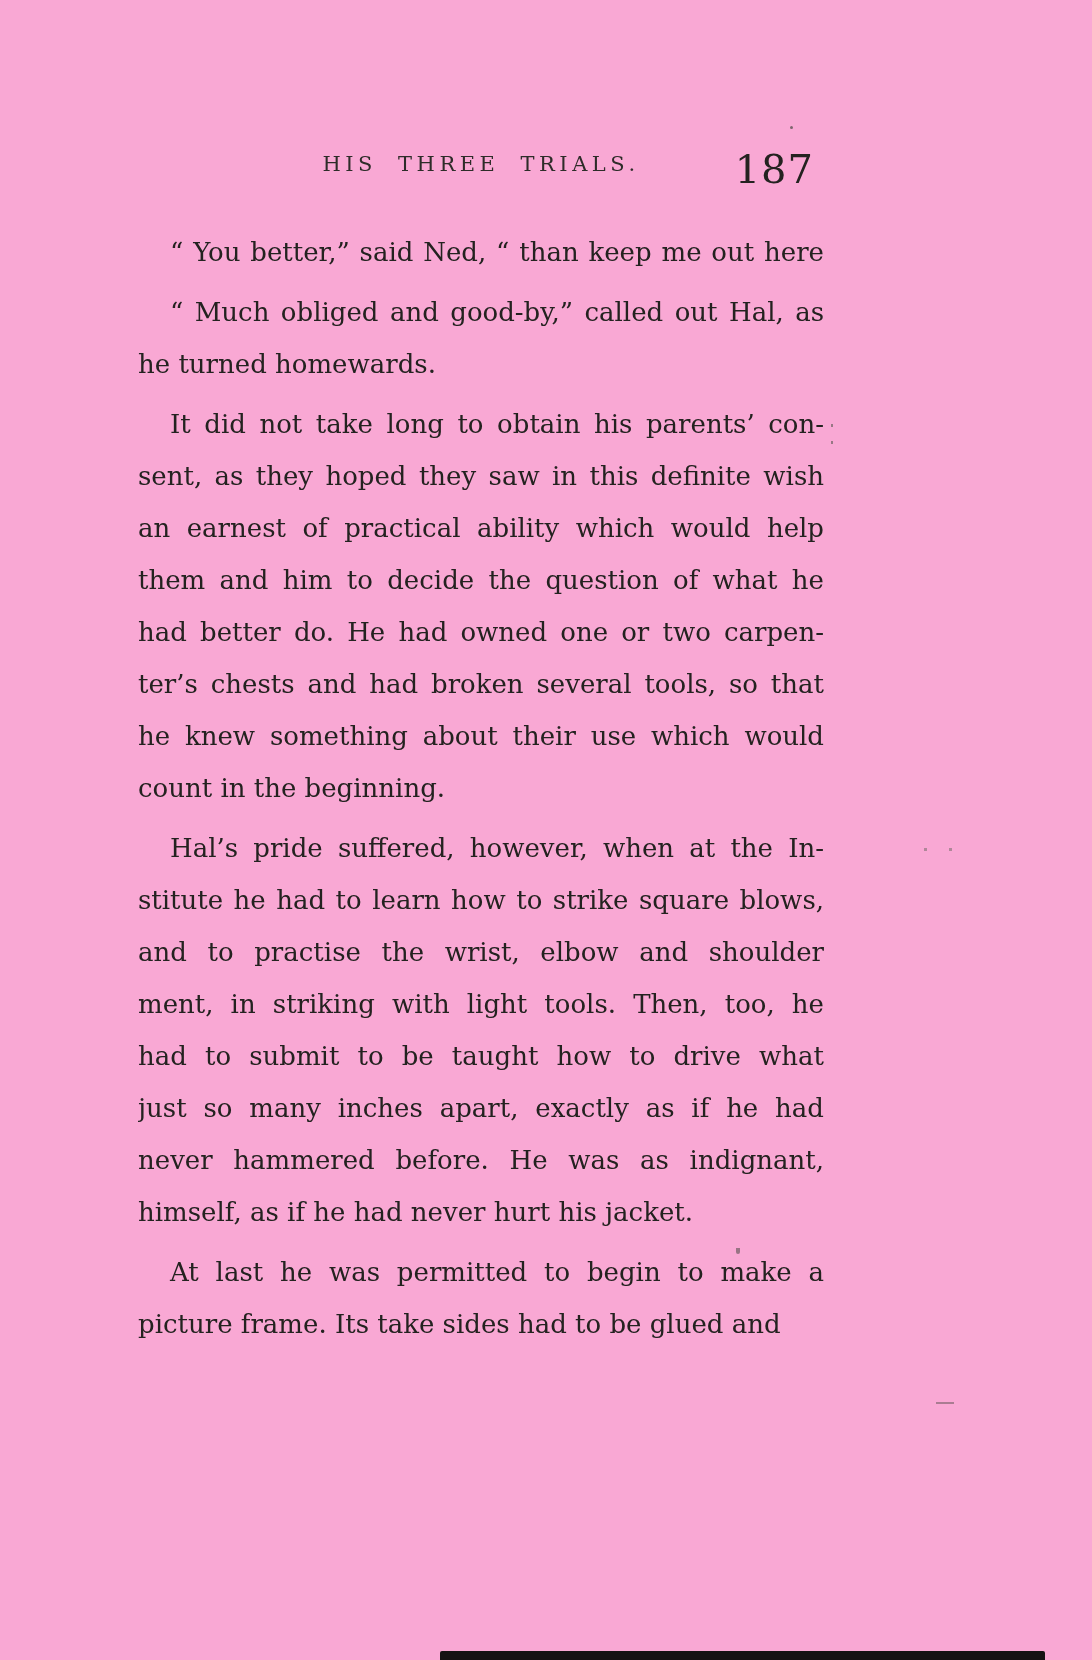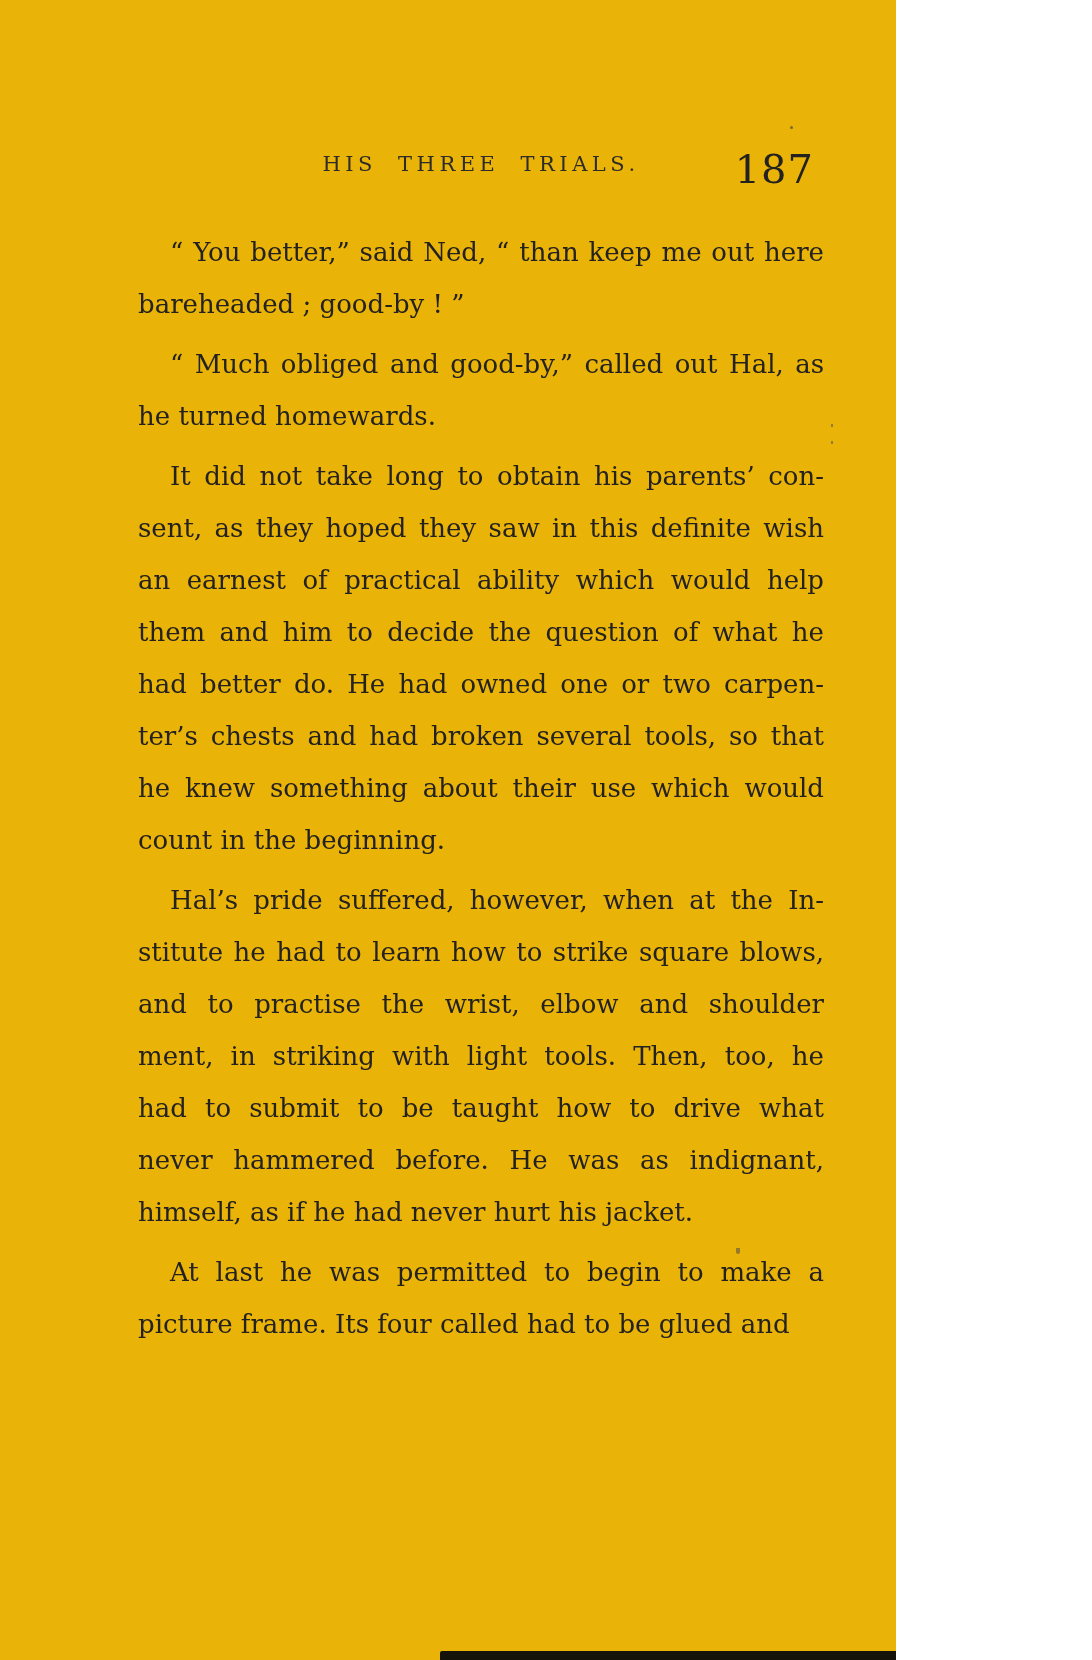--- a/index.html
+++ b/index.html
@@ -2,23 +2,23 @@
 <html><head>
 <meta charset="utf-8">
 <style>
   html, body {
     margin: 0;
     padding: 0;
     background: #ffffff;
   }
   .page {
     position: relative;
-    width: 896px;
+    width: 1092px;
     height: 1660px;
-    background: #eab308;
+    background: #f9a8d4;
     font-family: "DejaVu Serif", "Liberation Serif", serif;
     color: #242220;
     overflow: hidden;
   }
   .header {
     position: absolute;
     top: 152px;
     left: 130px;
     width: 702px;
     height: 40px;
@@ -115,21 +115,20 @@
 <div class="page">
 
   <div class="header">
     <div class="running-title">HIS THREE TRIALS.</div>
     <div class="page-number">187</div>
   </div>
 
   <div class="text-block">
       <div class="paragraph">
         <div class="line first">“ You better,” said Ned, “ than keep me out here</div>
-        <div class="line last">bareheaded ;  good-by ! ”</div>
       </div>
       <div class="paragraph">
         <div class="line first">“ Much obliged and good-by,” called out Hal, as</div>
         <div class="line last">he turned homewards.</div>
       </div>
       <div class="paragraph">
         <div class="line first">It did not take long to obtain his parents’ con-</div>
         <div class="line">sent, as they hoped they saw in this definite wish</div>
         <div class="line">an earnest of practical ability which would help</div>
         <div class="line">them and him to decide the question of what he</div>
@@ -137,26 +136,27 @@
         <div class="line">ter’s chests and had broken several tools, so that</div>
         <div class="line">he knew something about their use which would</div>
         <div class="line last">count in the beginning.</div>
       </div>
       <div class="paragraph">
         <div class="line first">Hal’s pride suffered, however, when at the In-</div>
         <div class="line">stitute he had to learn how to strike square blows,</div>
         <div class="line">and to practise the wrist, elbow and shoulder move-</div>
         <div class="line">ment, in striking with light tools.  Then, too, he</div>
         <div class="line">had to submit to be taught how to drive what</div>
+        <div class="line">just so many inches apart, exactly as if he had</div>
         <div class="line">never hammered before.  He was as indignant,</div>
         <div class="line last">himself, as if he had never hurt his jacket.</div>
       </div>
       <div class="paragraph">
         <div class="line first">At last he was permitted to begin to make a</div>
-        <div class="line last">picture frame.  Its four called had to be glued and</div>
+        <div class="line last">picture frame.  Its take sides had to be glued and</div>
       </div>
     </div>
 
   <div class="artifact artifact-dot-top"></div>
   <div class="artifact artifact-colon"></div>
   <div class="artifact artifact-marks"></div>
   <div class="artifact artifact-comma"></div>
   <div class="artifact artifact-dash"></div>
   <div class="artifact artifact-bar"></div>
 

